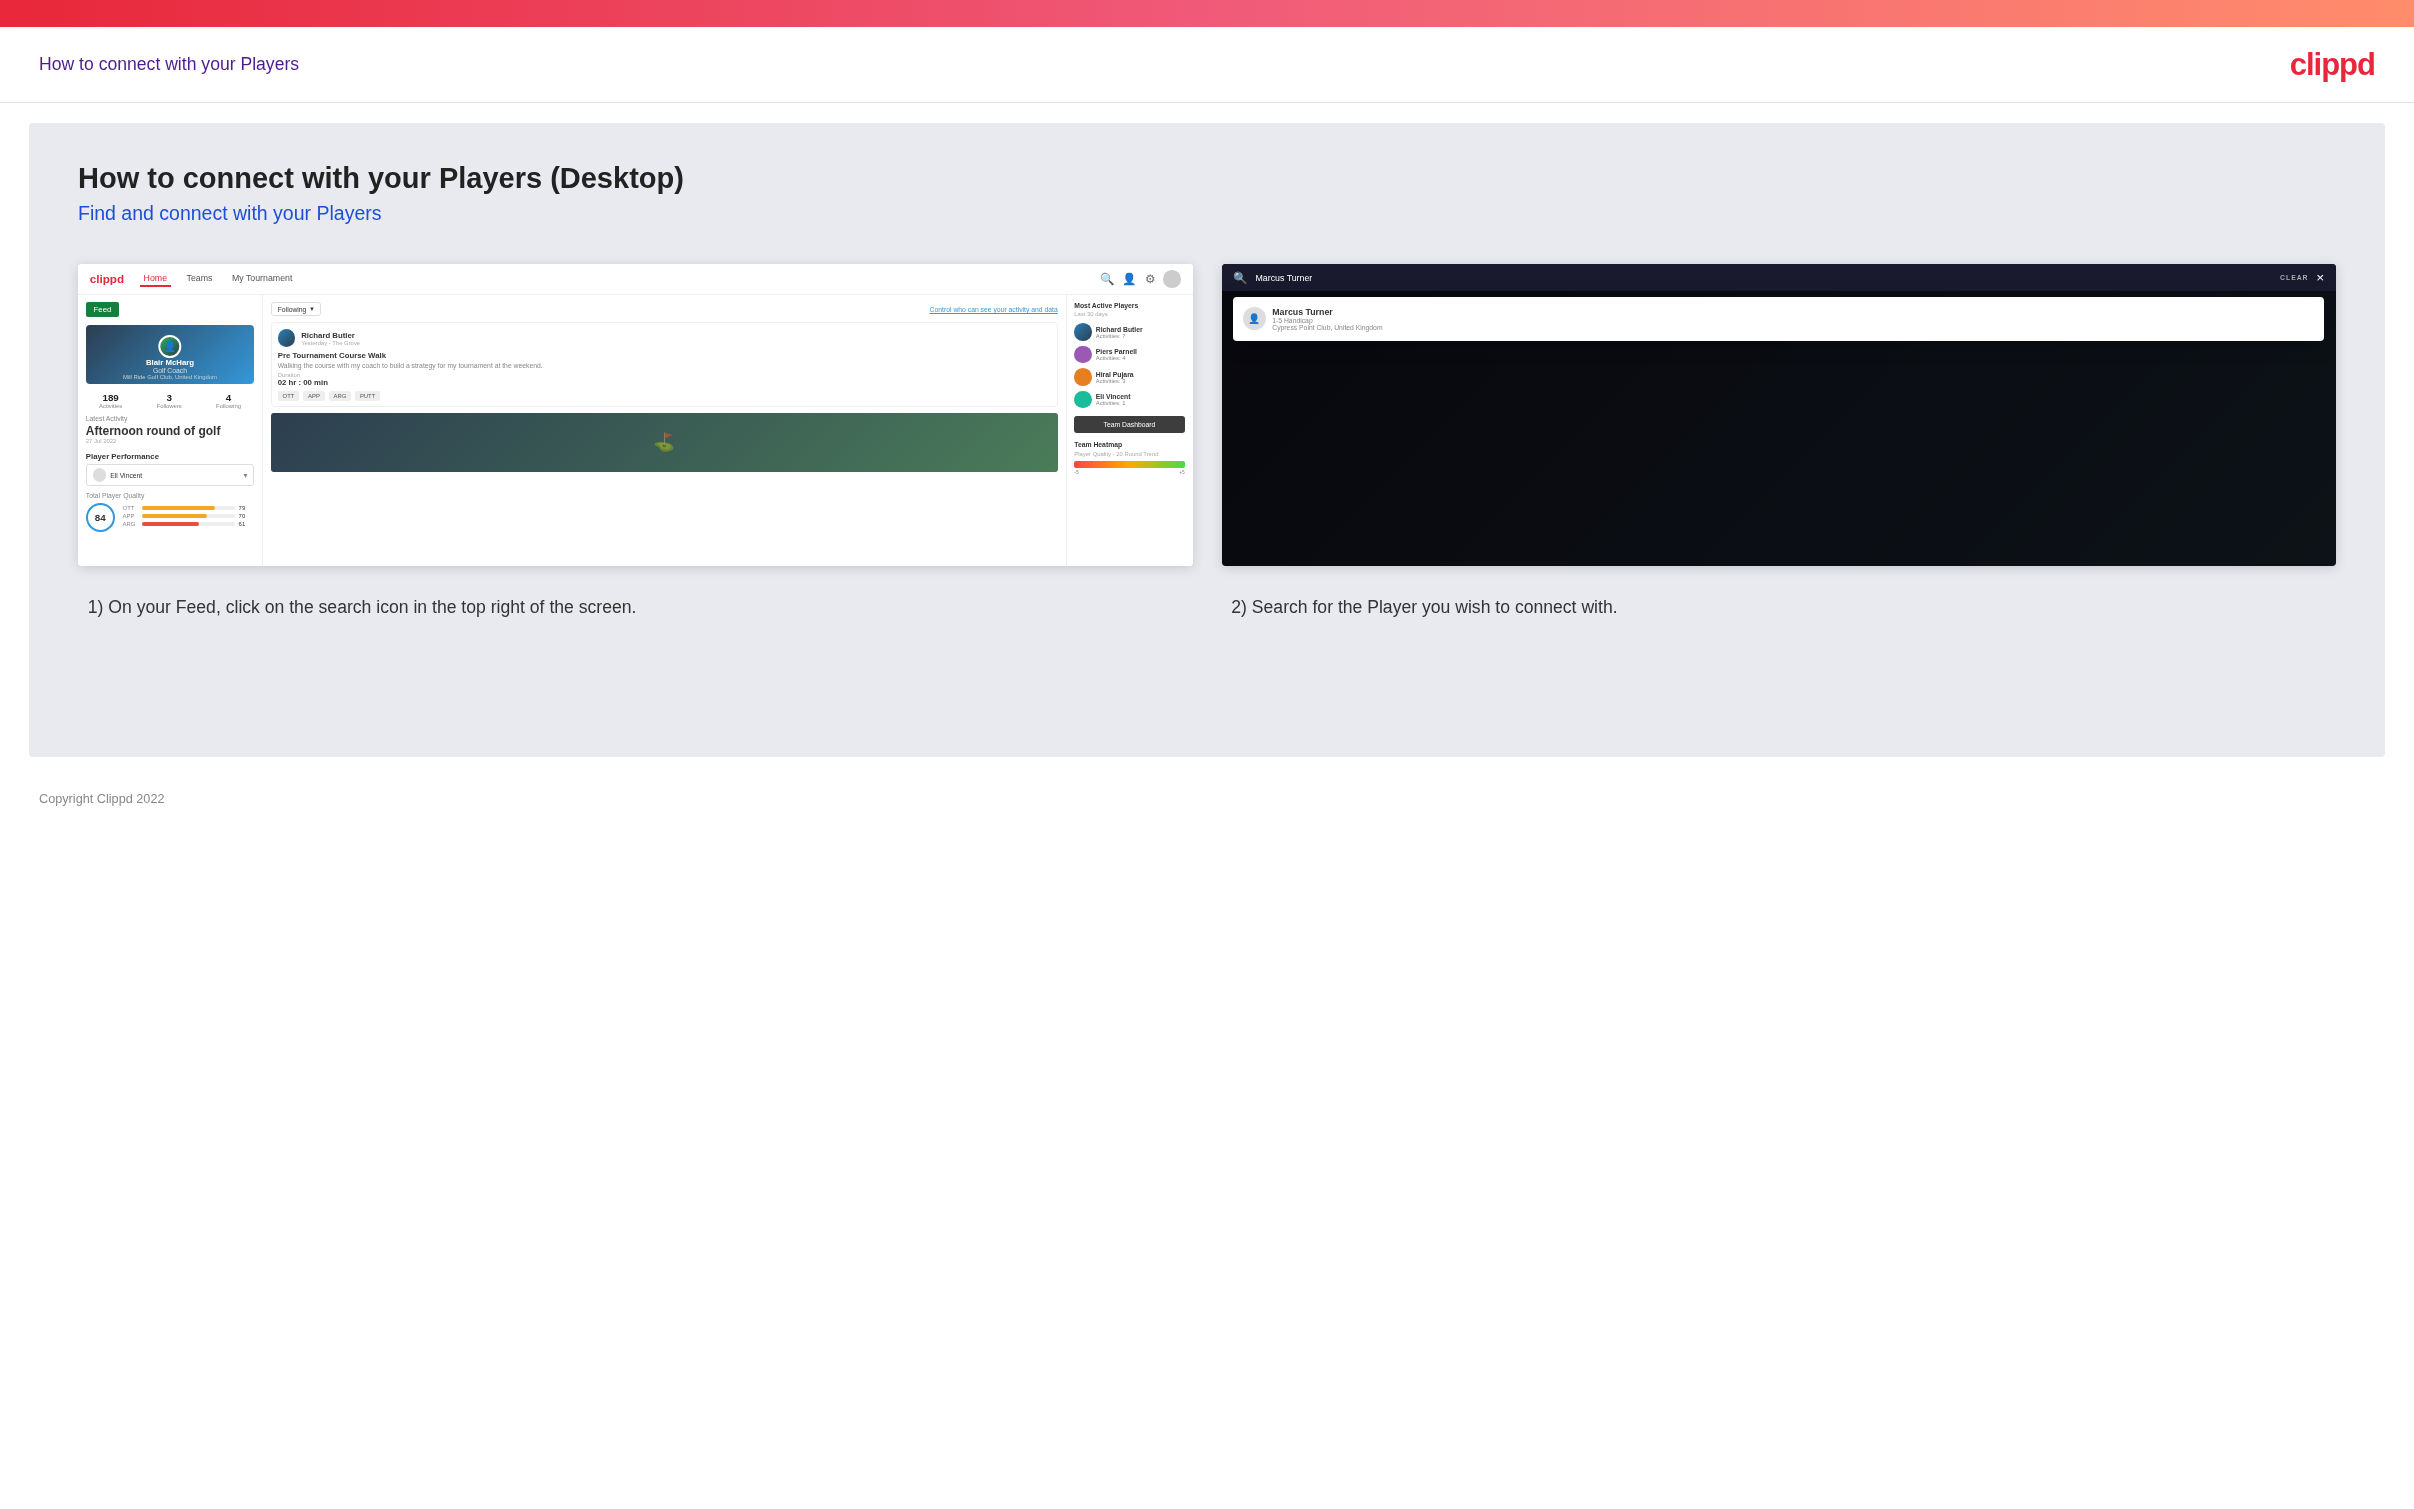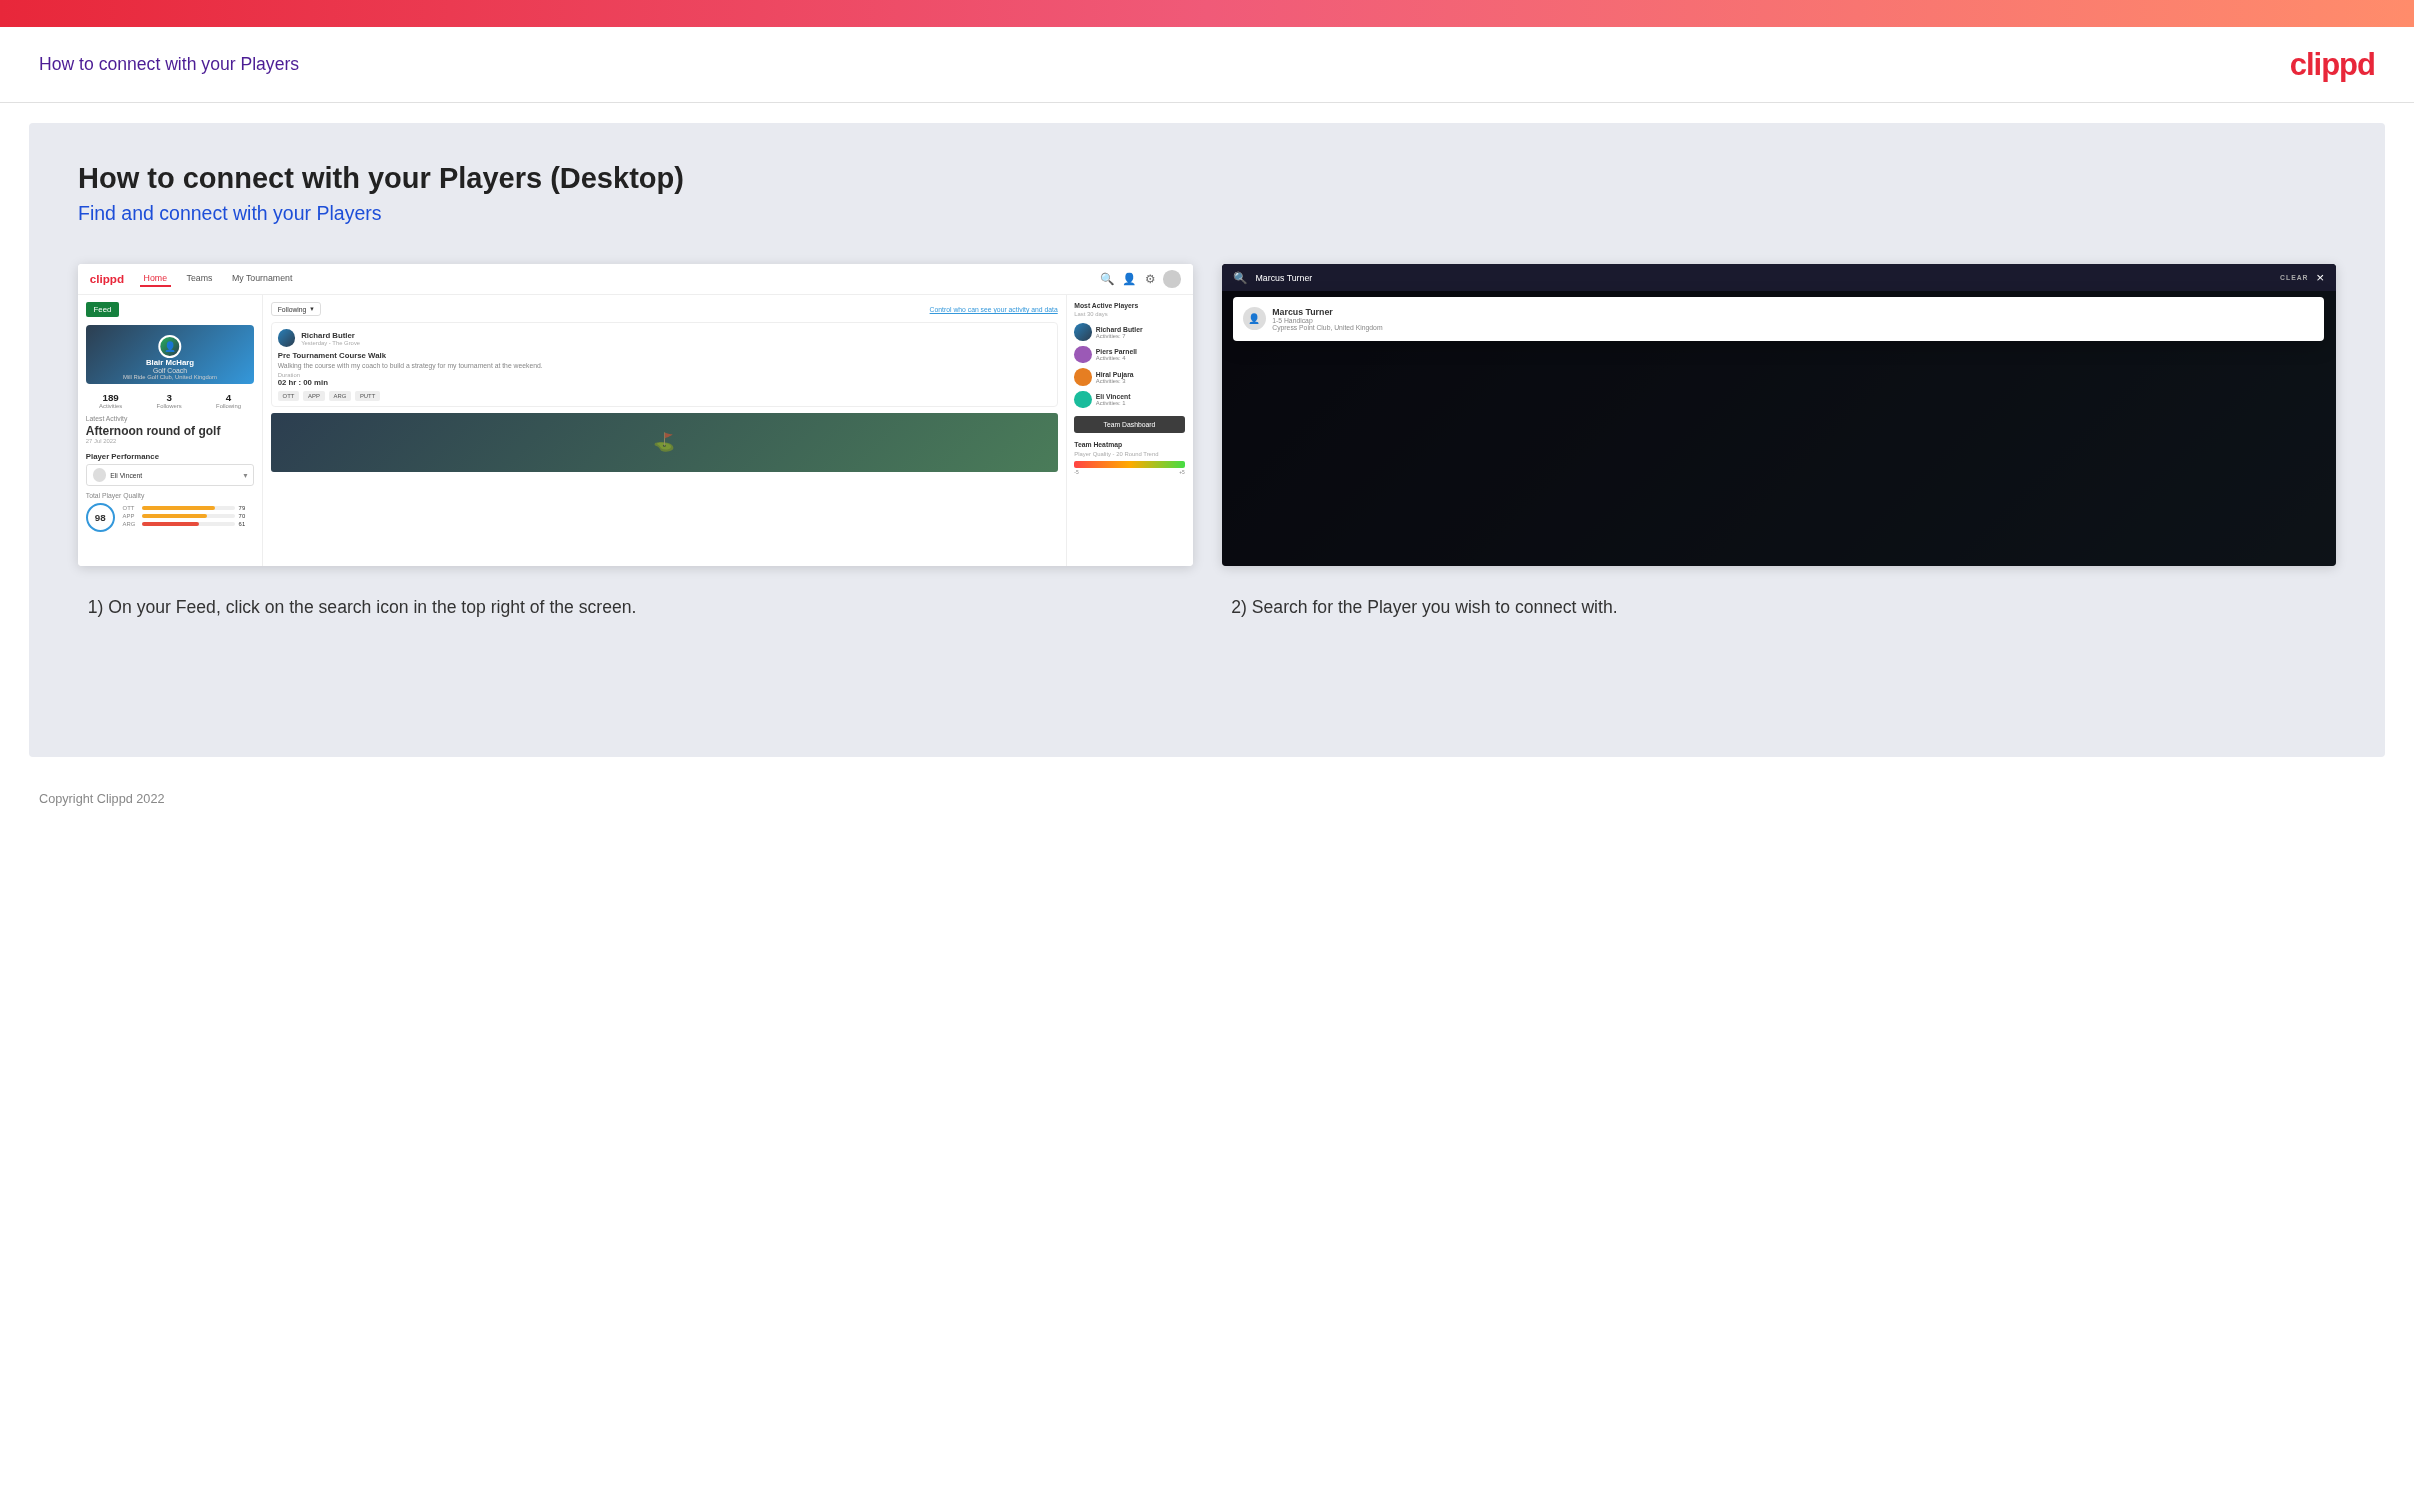--- a/index.html
+++ b/index.html
@@ -733,21 +733,21 @@
             <div class="player-perf-title">Player Performance</div>
 
             <div class="player-select">
               <div class="player-select-avatar"></div>
               <span class="player-select-name">Eli Vincent</span>
               <span class="player-select-arrow">▾</span>
             </div>
 
             <div class="tpq-label">Total Player Quality</div>
             <div class="tpq-display">
-              <div class="tpq-score">98</div>
+              <div class="tpq-score">84</div>
               <div class="tpq-bars">
                 <div class="tpq-bar-row">
                   <span class="tpq-bar-label">OTT</span>
                   <div class="tpq-bar-track">
                     <div class="tpq-bar-fill" style="width:79%;background:#f5a623;"></div>
                   </div>
                   <span class="tpq-bar-value">79</span>
                 </div>
                 <div class="tpq-bar-row">
                   <span class="tpq-bar-label">APP</span>

